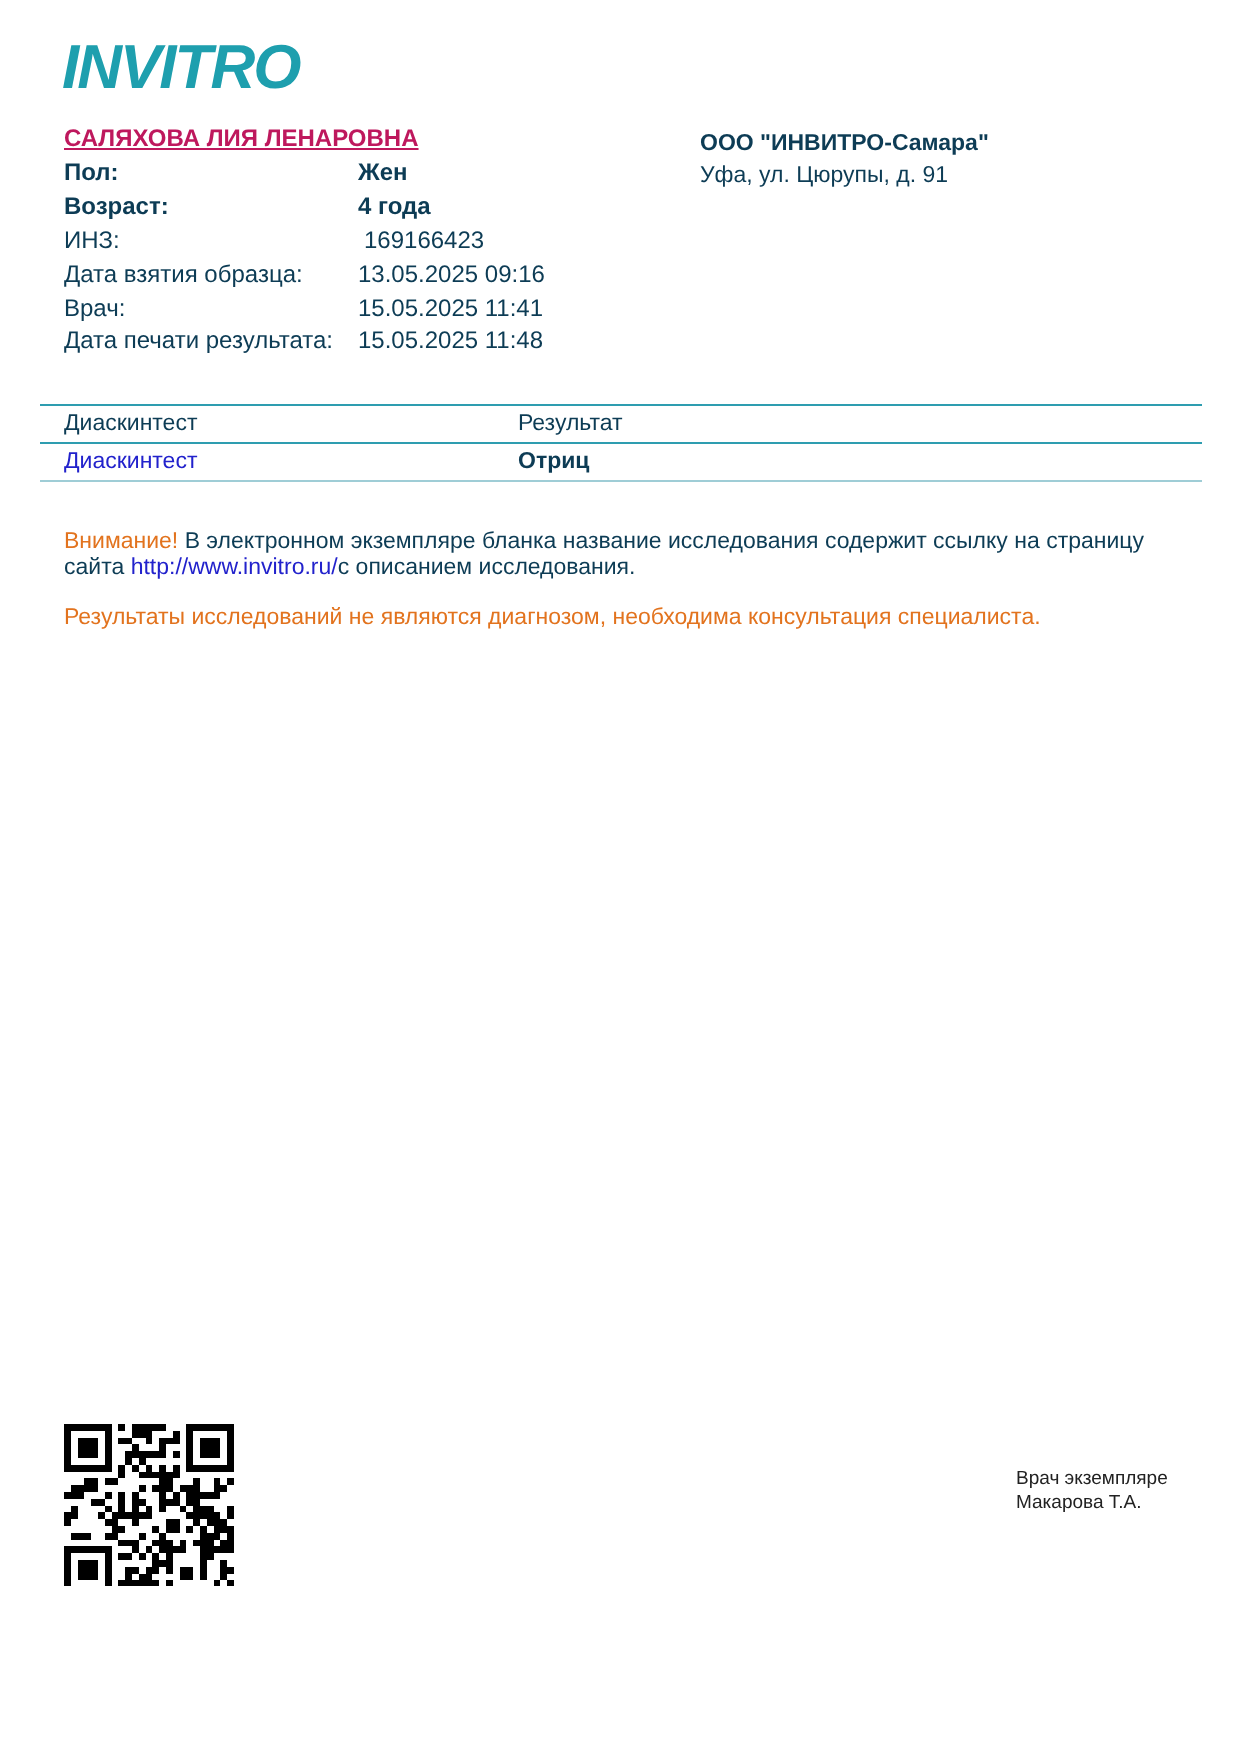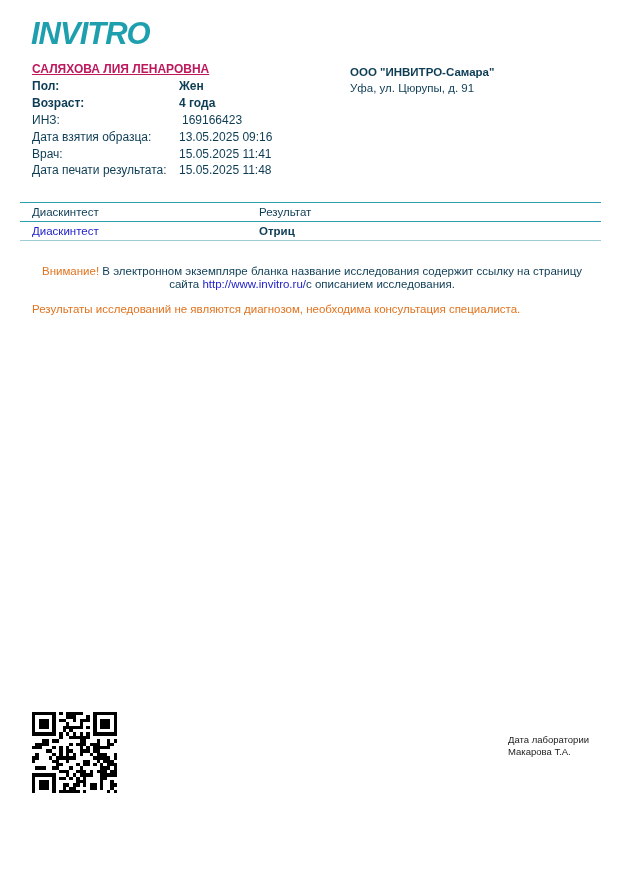--- a/index.html
+++ b/index.html
@@ -58,21 +58,21 @@
   .col-result { flex: 1; margin-left: 48px; }
   .test-link { color: #2222cc; cursor: pointer; }
   .result-val { font-weight: bold; color: #0d3c55; }
   
   .ref-note {
     position: absolute; left: 32px; top: 249px;
     font-size: 11.5px; color: #0d3c55;
   }
   .attention {
     position: absolute; left: 32px; top: 265px; width: 560px;
-    font-size: 11.5px; line-height: 13px; color: #0d3c55; text-align: center;
+    font-size: 11.5px; line-height: 13px; color: #0d3c55;
   }
   .attention-label { color: #e2731e; }
   .url-link { color: #2222cc; cursor: pointer; text-decoration: none; }
   .disclaimer {
     position: absolute; left: 32px; top: 303px; width: 560px;
     font-size: 11.5px; color: #e2731e;
   }
   
   .qr-box { position: absolute; left: 32px; top: 712px; width: 85px; height: 85px; }
   .qr-box svg { width: 100%; height: 100%; shape-rendering: crispEdges; fill: #000; }
@@ -464,19 +464,19 @@
         <rect x="24" y="24" width="1" height="1"></rect>
       </svg>
   </div>
   <div class="qr-caption">
     <div>Перейти на исходный</div>
     <div>документ результатов</div>
     <div>лабораторного тестирования</div>
   </div>
 
   <div class="signature">
-    <div>Дата лаборатории</div>
+    <div>Врач экземпляре</div>
     <div>Макарова Т.А.</div>
   </div>
 
   <div class="page-num">стр.1 из 1</div>
 
 </div>
 
 </body></html>

